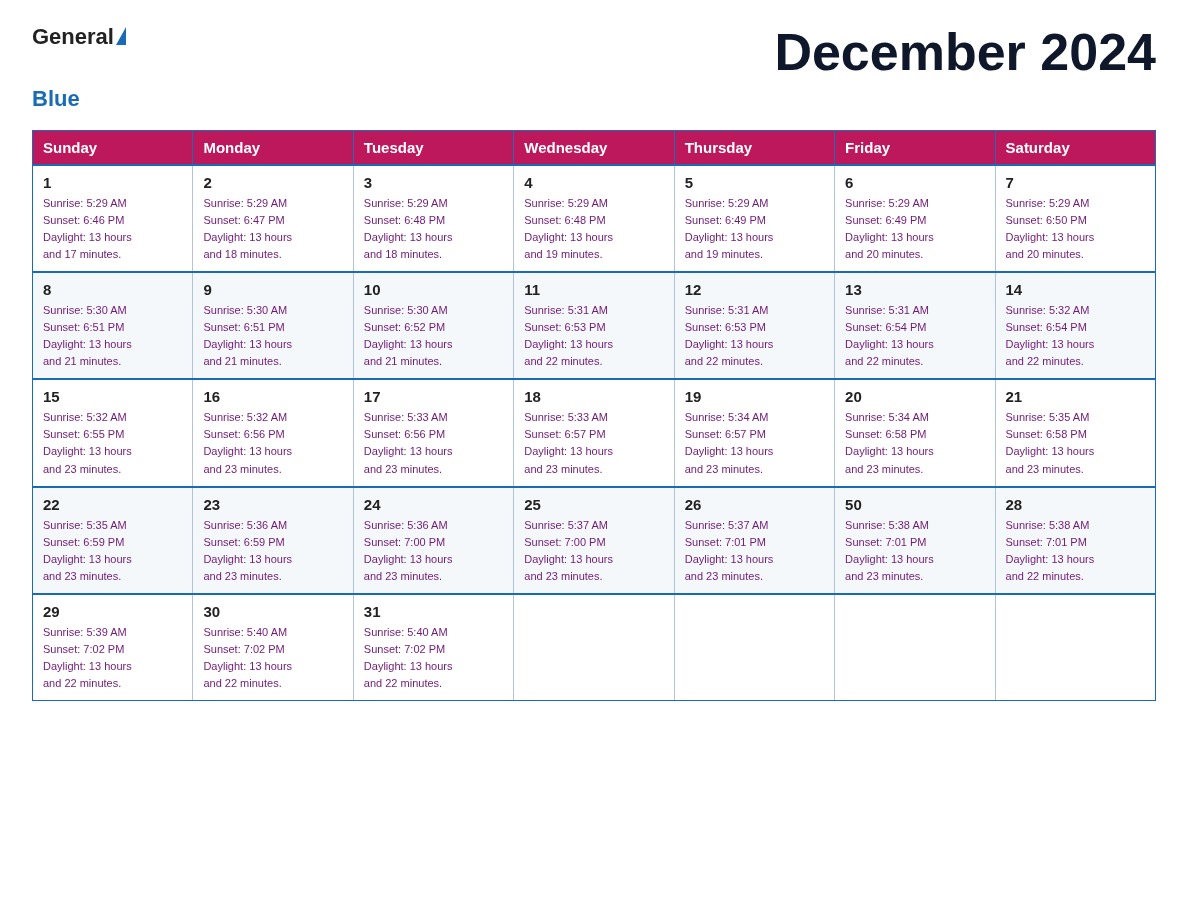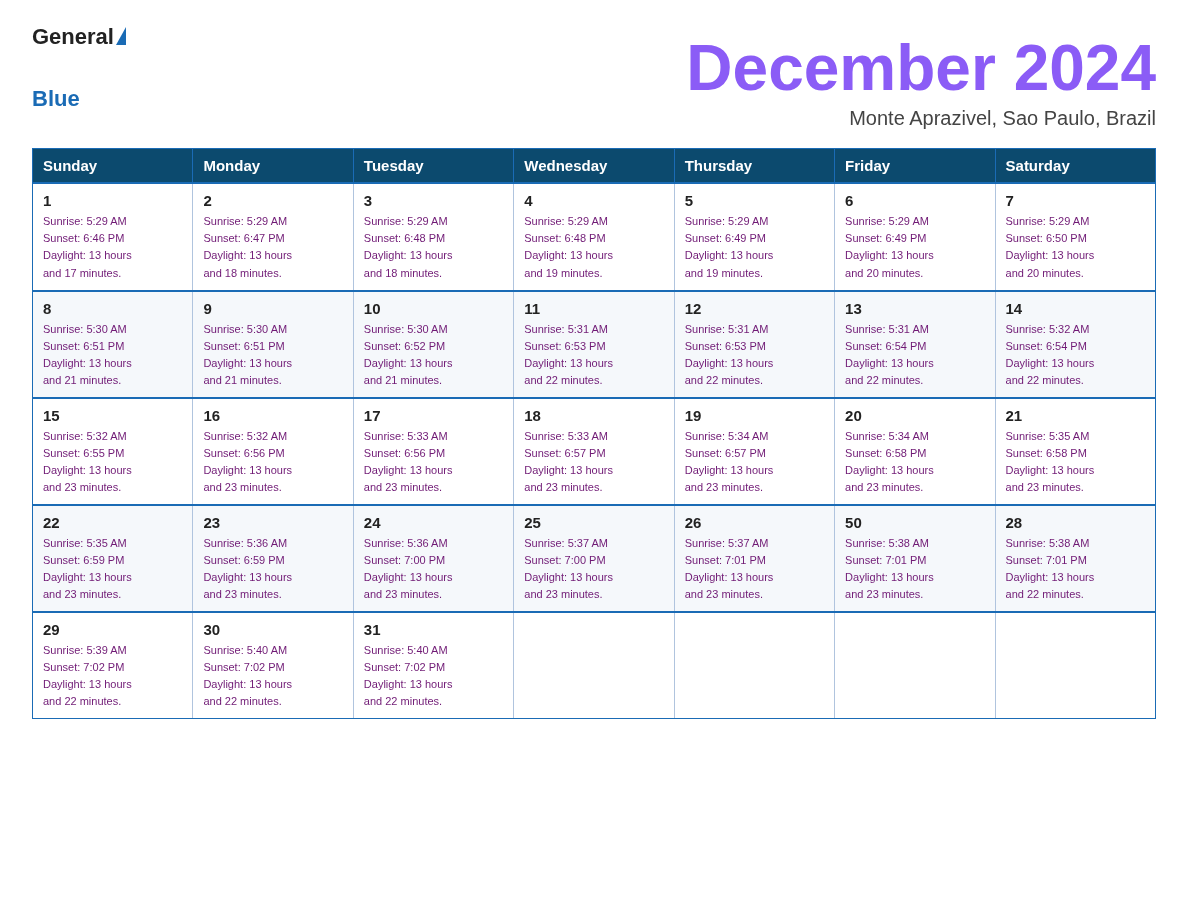--- a/index.html
+++ b/index.html
@@ -37,38 +37,37 @@
       border-left: 10px solid transparent;
       border-bottom: 18px solid #1a6bb5;
       display: inline-block;
       margin-left: 2px;
       margin-bottom: 2px;
     }
     .title-area {
       text-align: right;
     }
     .month-title {
-      font-size: 64px;
-      font-weight: bold;
-      color: #8b5cf6;
+      font-size: 52px;
+      font-weight: bold;
+      color: #0f172a;
       line-height: 1.1;
-      margin-top: 9px;
     }
     .subtitle {
       font-size: 20px;
       color: #444;
       margin-top: 4px;
     }
     .calendar-table {
       width: 100%;
       border-collapse: collapse;
       border: 1.5px solid #1a6bb5;
     }
     .calendar-table th {
-      background-color: #0c4a6e;
+      background-color: #be185d;
       color: #ffffff;
       padding: 8px 10px;
       font-size: 15px;
       font-weight: bold;
       text-align: left;
       border: 1px solid #1a6bb5;
     }
     .calendar-table td {
       vertical-align: top;
       padding: 8px 10px;
@@ -117,21 +116,20 @@
     <div class="logo-text">
       <span class="logo-general">General</span>
       <span class="logo-triangle"></span>
     </div>
     <div style="margin-top:20px;">
       <span class="logo-blue" style="font-size:22px;font-weight:bold;">Blue</span>
     </div>
   </div>
   <div class="title-area">
     <div class="month-title">December 2024</div>
-    <div class="subtitle">Monte Aprazivel, Sao Paulo, Brazil</div>
   </div>
 </div>
 
 <table class="calendar-table">
   <thead>
     <tr>
       <th>Sunday</th>
       <th>Monday</th>
       <th>Tuesday</th>
       <th>Wednesday</th>

